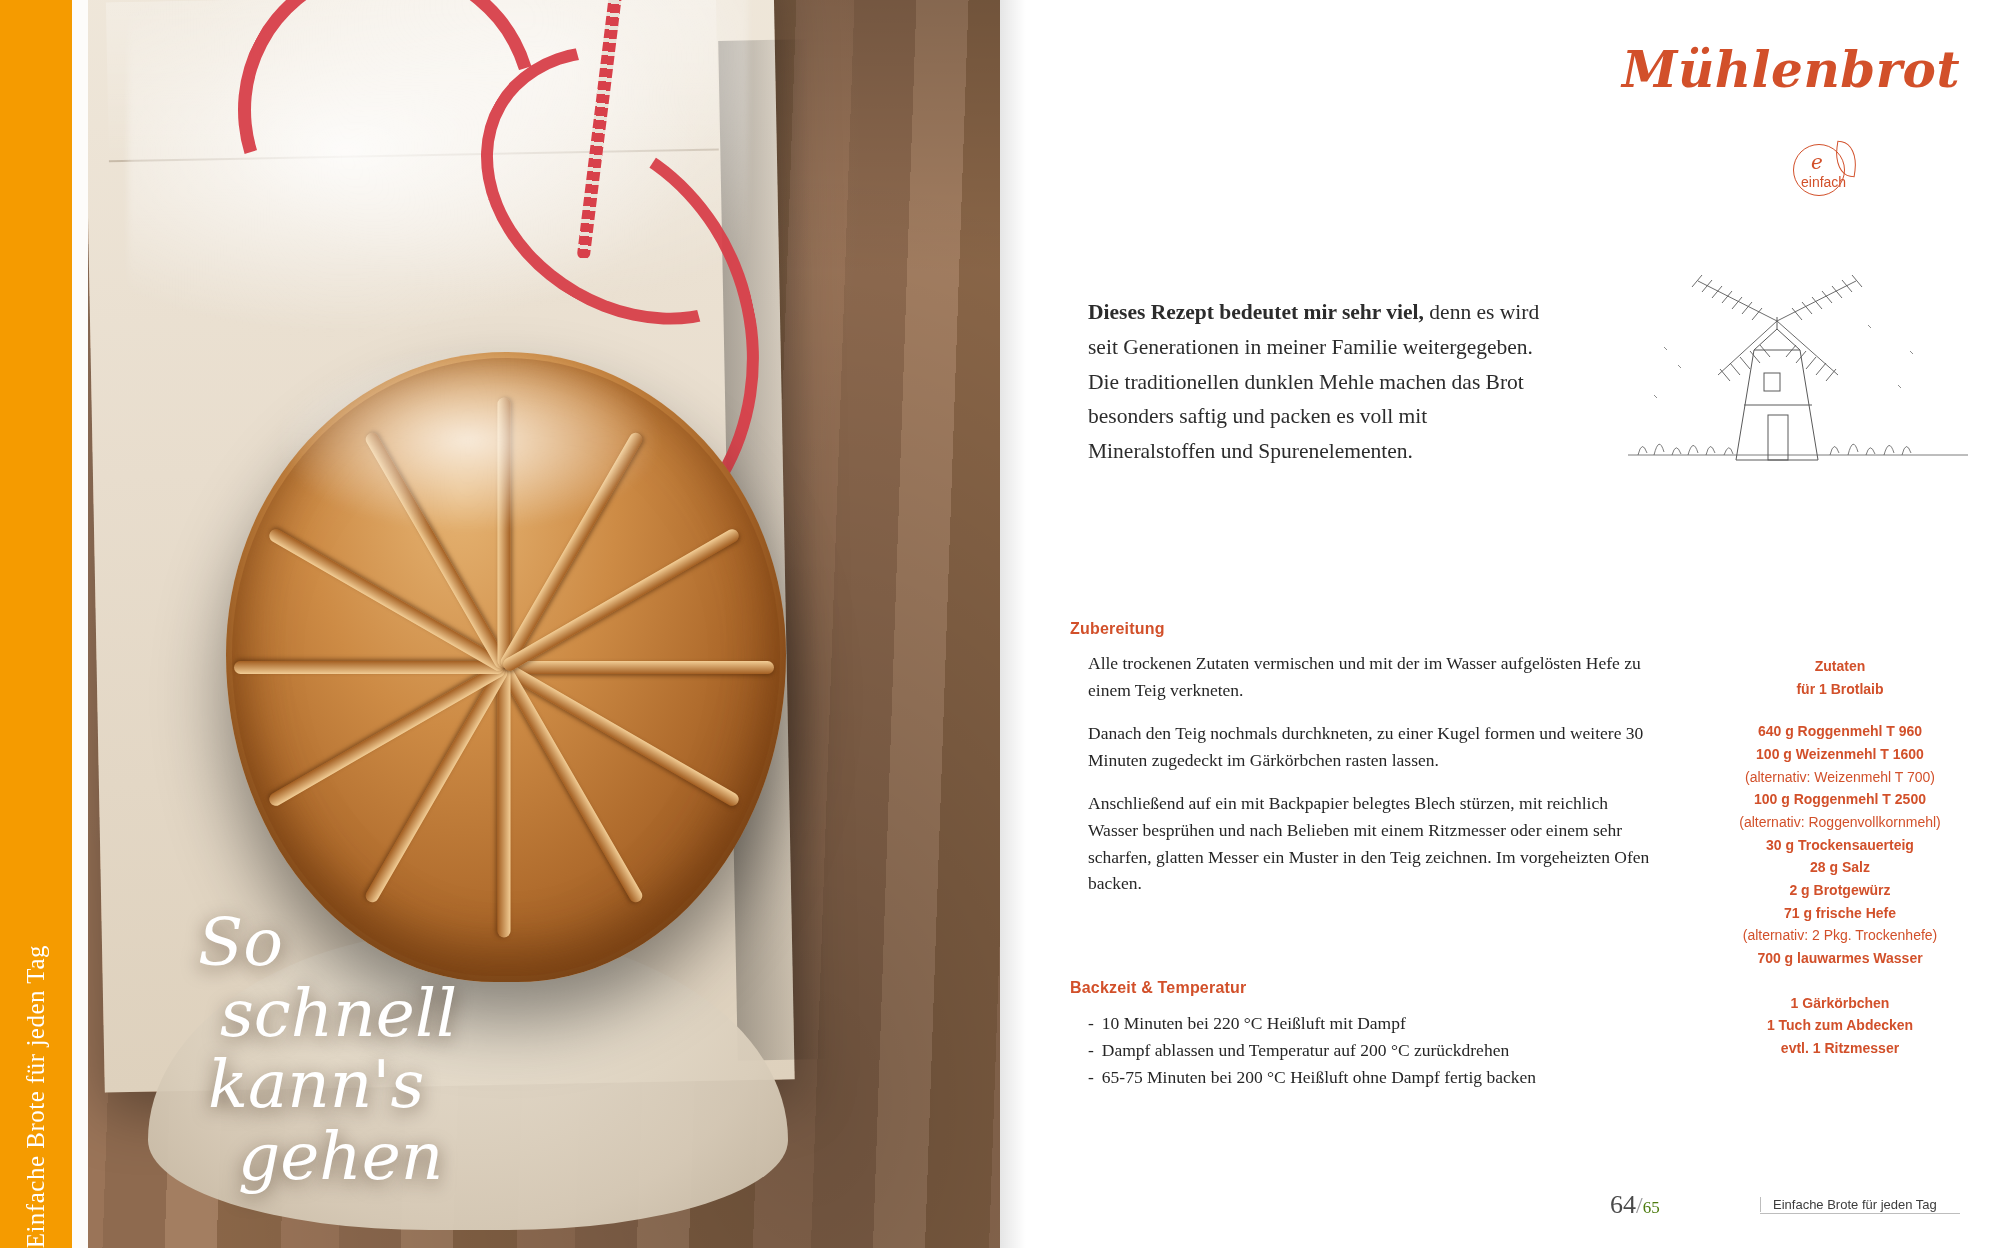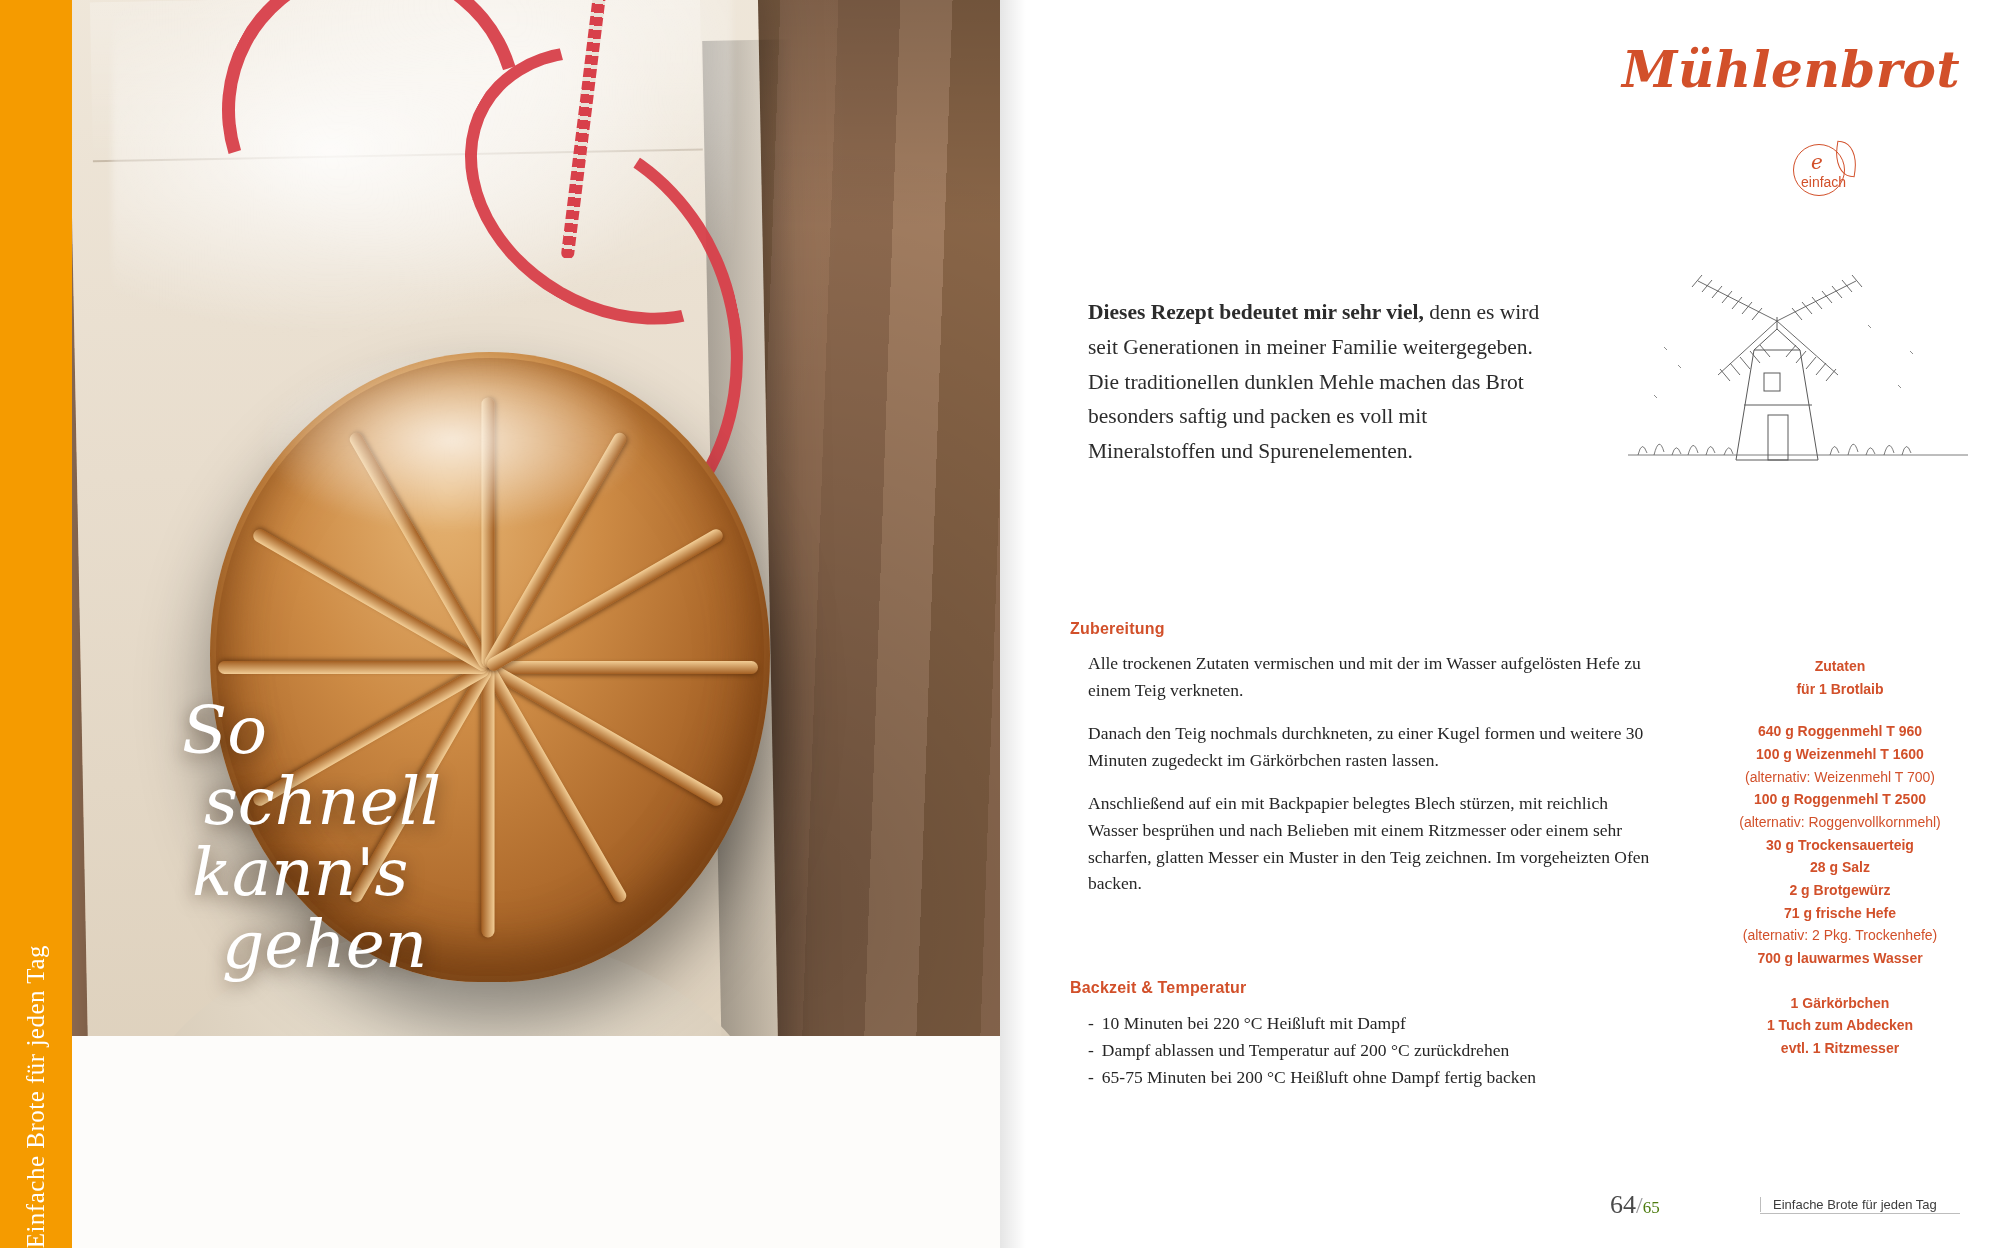--- a/index.html
+++ b/index.html
@@ -50,22 +50,22 @@
     color: #ffffff;
     font-family: "Liberation Serif", serif;
     font-size: 25px;
     letter-spacing: 0.5px;
     padding-bottom: 26px;
     white-space: nowrap;
   }
 
   .photo {
     position: absolute;
-    left: 72px; top: 0;
-    width: 928px; height: 1036px;
+    left: 88px; top: 0;
+    width: 928px; height: 1248px;
     overflow: hidden;
     background: #8d6a52;
   }
   
   .wood {
     position: absolute; inset: 0;
     background:
       linear-gradient(180deg, rgba(0,0,0,0.18), rgba(0,0,0,0) 22%),
       repeating-linear-gradient(92deg,
         #9a7458 0px, #9a7458 58px,

